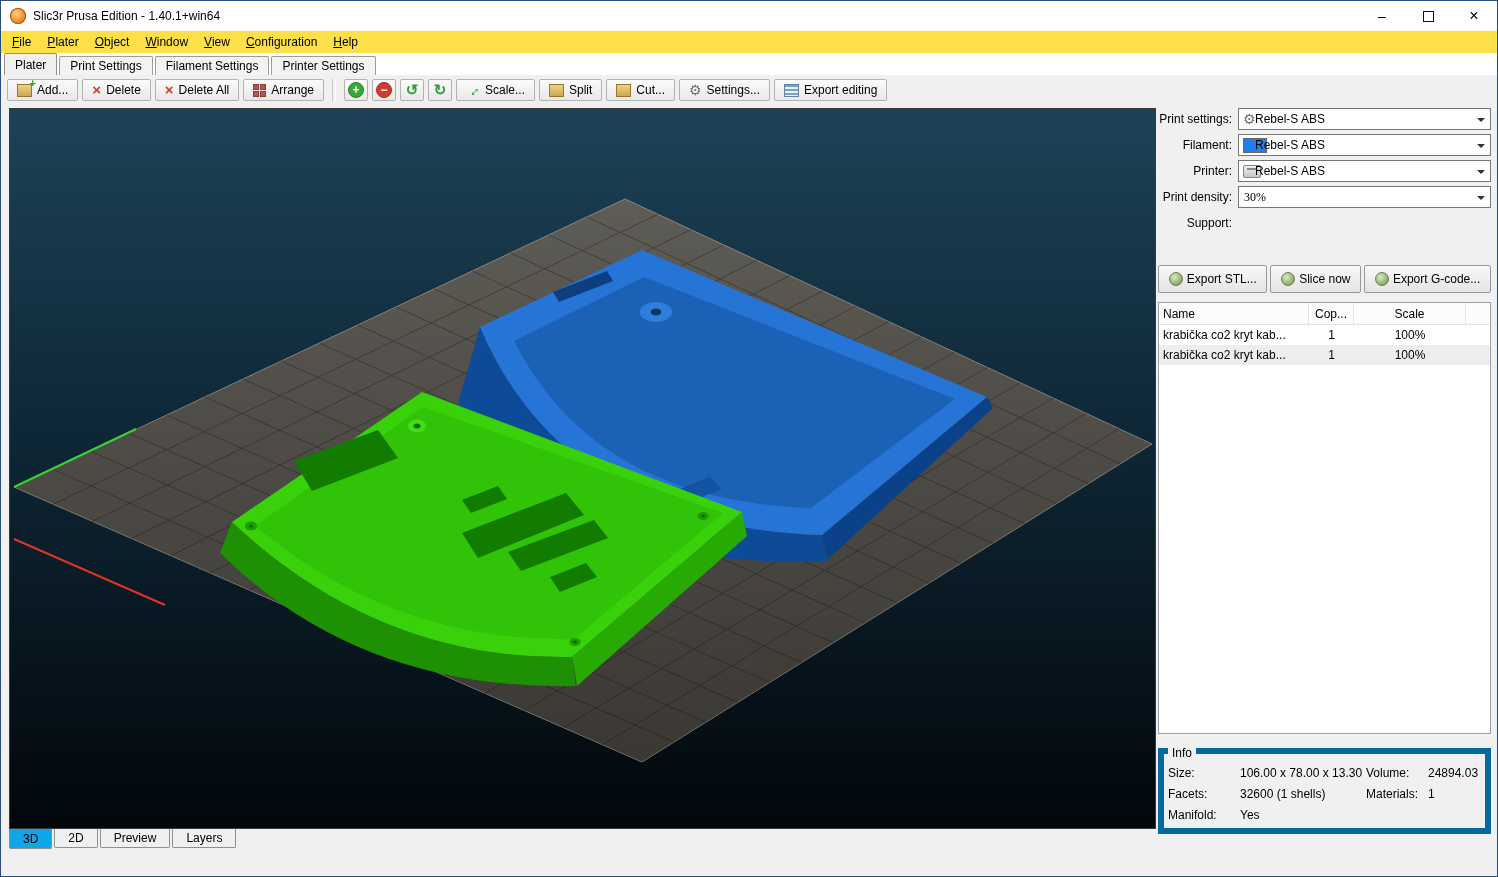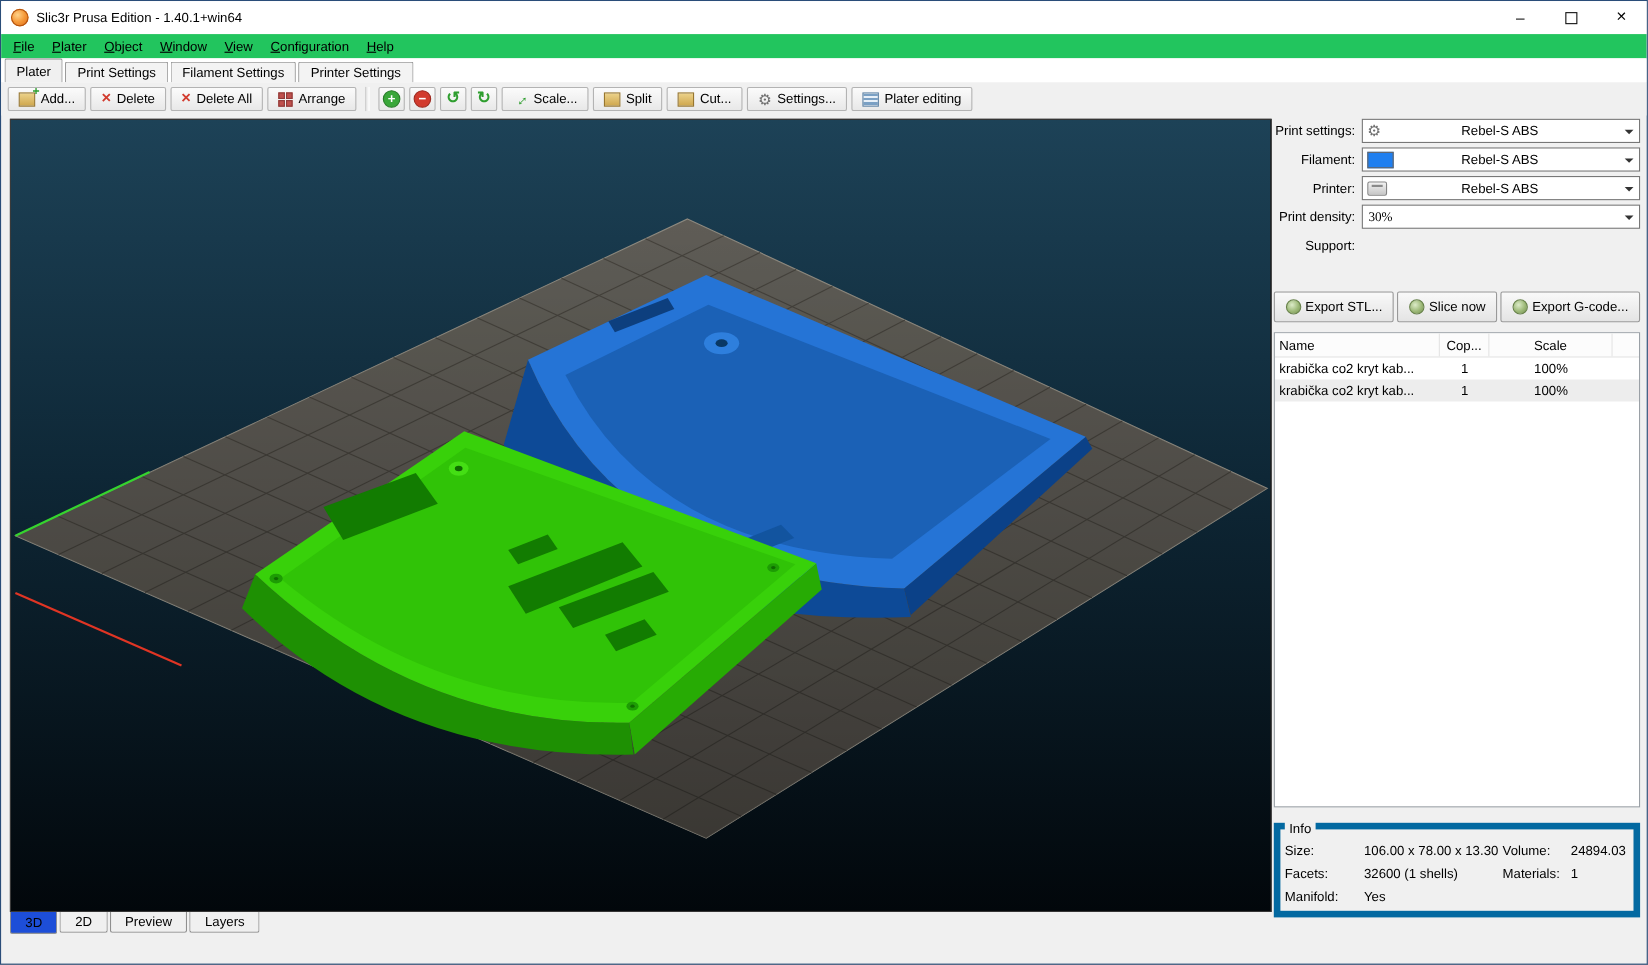--- a/index.html
+++ b/index.html
@@ -13,21 +13,21 @@
   .app-icon{width:16px;height:16px;margin:0 7px 0 9px;border-radius:50%;
     background:radial-gradient(circle at 38% 35%,#ffd28a 0%,#f59a3a 45%,#d96110 100%);
     box-shadow:inset 0 0 0 1px #b4540f;}
   .title-text{flex:0 1 auto;white-space:nowrap;}
   .win-controls{margin-left:auto;display:flex;height:30px;}
   .win-btn{width:46px;height:30px;display:flex;align-items:center;justify-content:center;cursor:default;}
   .min-glyph{font-size:14px;line-height:10px;}
   .max-box{width:9px;height:9px;border:1px solid #111;display:inline-block;}
   .close-glyph{font-size:16px;}
   
-  .menubar{position:absolute;left:0;top:30px;right:0;height:22px;background:#22c55e;display:flex;align-items:center;padding-left:3px;}
+  .menubar{position:absolute;left:0;top:30px;right:0;height:22px;background:#fde047;display:flex;align-items:center;padding-left:3px;}
   .menu-item{padding:2px 8px 3px;white-space:nowrap;}
   
   .tabrow{position:absolute;left:0;top:52px;right:0;height:22px;background:#fff;display:flex;align-items:flex-end;padding-left:3px;}
   .tab{height:18px;display:flex;align-items:center;padding:0 10px;border:1px solid #9b9b9b;border-bottom:none;
     background:#f3f3f3;margin-right:2px;border-radius:2px 2px 0 0;white-space:nowrap;}
   .tab.active{height:21px;background:#f0f0f0;border-color:#8f8f8f;}
   
   .toolbar{position:absolute;left:0;top:74px;right:0;height:30px;background:#f0f0f0;display:flex;align-items:center;padding-left:6px;gap:4px;}
   .tbtn{display:flex;align-items:center;gap:5px;height:22px;padding:0 9px;box-sizing:border-box;
     background:linear-gradient(#fbfbfb,#e8e8e8);border:1px solid #b3b3b3;border-radius:2px;white-space:nowrap;cursor:default;}
@@ -46,29 +46,29 @@
   .scale-ico{color:#2f9e2f;font-size:14px;font-weight:bold;display:inline-block;transform:rotate(-45deg);}
   .gear-glyph{color:#6f6f6f;font-size:14px;line-height:14px;}
   .layers-ico{width:13px;height:11px;background:repeating-linear-gradient(180deg,#7aa0c4 0 2px,#e8f0f8 2px 4px);border:1px solid #5f83a6;}
   
   .viewport{position:absolute;left:8px;top:107px;width:1147px;height:721px;box-sizing:border-box;border:1px solid #3a3a3a;background:#000;}
   .viewport svg{display:block;width:100%;height:100%;}
   
   .bottom-tabs{position:absolute;left:8px;top:828px;display:flex;gap:2px;}
   .btab{height:18px;display:flex;align-items:center;padding:0 13px;background:#f0f0f0;border:1px solid #8f8f8f;border-top:none;
     border-radius:0 0 2px 2px;white-space:nowrap;}
-  .btab.active{background:#1d4ed8;height:19px;}
+  .btab.active{background:#0ea5e9;height:19px;}
   
   .rpanel{position:absolute;left:1157px;top:107px;width:333px;}
   .srow{display:flex;align-items:center;height:22px;margin-bottom:4px;}
   .slabel{width:74px;flex:none;text-align:right;padding-right:6px;white-space:nowrap;}
   .combo{flex:1;height:22px;box-sizing:border-box;border:1px solid #777;background:#fff;position:relative;display:flex;align-items:center;}
   .combo.gray{background:#dbe2ec;border-color:#6f7e94;}
   .combo-ico{margin-left:4px;flex:none;display:inline-flex;align-items:center;}
-  .combo-val{position:absolute;left:16px;right:18px;text-align:center;white-space:nowrap;overflow:hidden;}
+  .combo-val{position:absolute;left:16px;right:18px;text-align:left;white-space:nowrap;overflow:hidden;}
   .combo-val.left{left:5px;text-align:left;font-family:Liberation Serif, serif;}
   .combo-arrow{position:absolute;right:5px;top:9px;width:0;height:0;border:4px solid transparent;border-top-color:#333;}
   .swatch{width:22px;height:13px;border:1px solid #666;display:inline-block;}
   .printer-ico{width:16px;height:11px;background:linear-gradient(#f2f2f2,#c6c6c6);border:1px solid #848484;border-radius:2px;position:relative;display:inline-block;}
   .printer-ico::after{content:"";position:absolute;left:3px;right:3px;top:2px;height:2px;background:#8a8a8a;}
   .checkbox{width:13px;height:13px;border:1px solid #555;background:#fff;display:inline-block;margin-left:1px;}
   .action-row{display:flex;gap:3px;margin-top:31px;}
   .abtn{flex:1 1 auto;height:26px;display:flex;align-items:center;justify-content:center;gap:4px;
     border:1px solid #999;border-radius:2px;background:linear-gradient(#f9f9f9,#e4e4e4);white-space:nowrap;padding:0 5px;cursor:default;}
   .exp-ico{width:12px;height:12px;border-radius:50%;flex:none;
@@ -176,21 +176,21 @@
   <div class="tbtn">
     <span class="cube-ico"></span>
     <span>Cut...</span>
   </div>
   <div class="tbtn">
     <span class="gear-glyph">⚙</span>
     <span>Settings...</span>
   </div>
   <div class="tbtn">
     <span class="layers-ico"></span>
-    <span>Plater editing</span>
+    <span>Export editing</span>
   </div>
 </div>
 
 <div class="viewport">
   <svg viewBox="0 0 1145 719" preserveAspectRatio="none">
     <defs>
       <linearGradient id="bgGrad" x1="0" y1="0" x2="0" y2="1">
         <stop offset="0" stop-color="#1d4257"></stop>
         <stop offset="0.45" stop-color="#0e2736"></stop>
         <stop offset="1" stop-color="#02070b"></stop>

